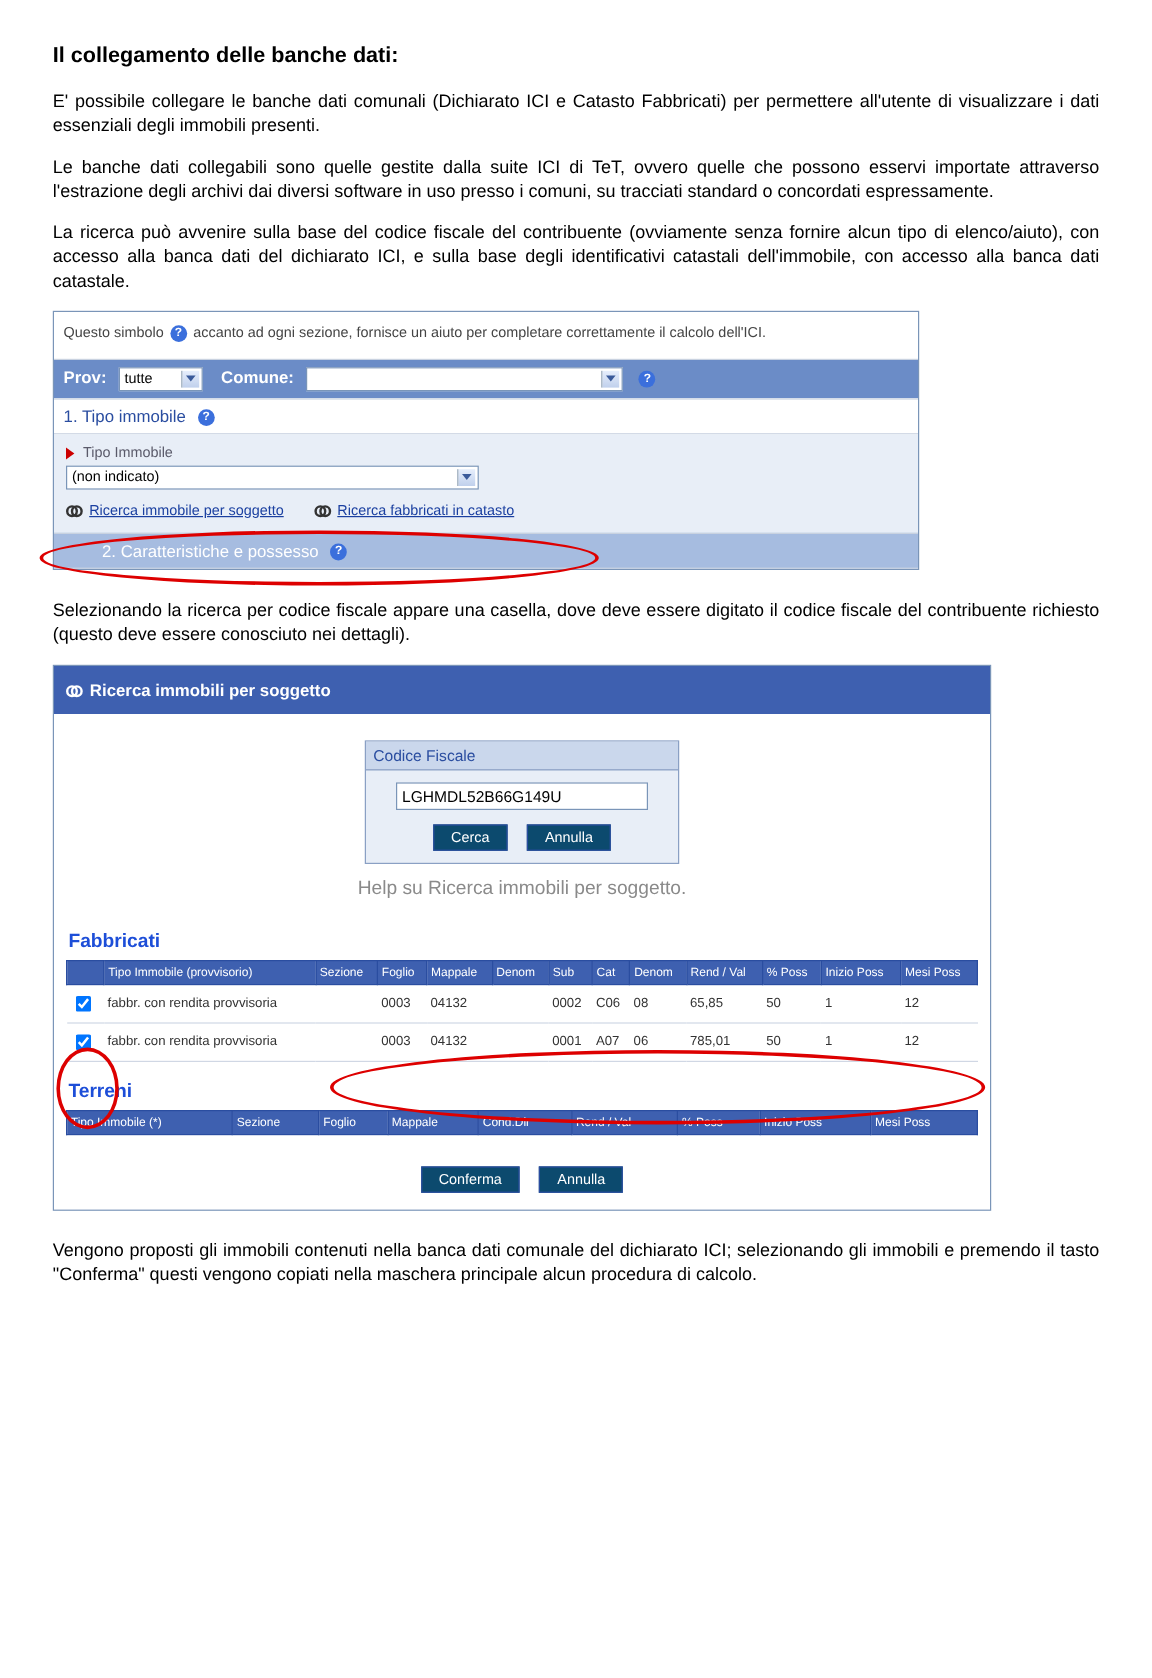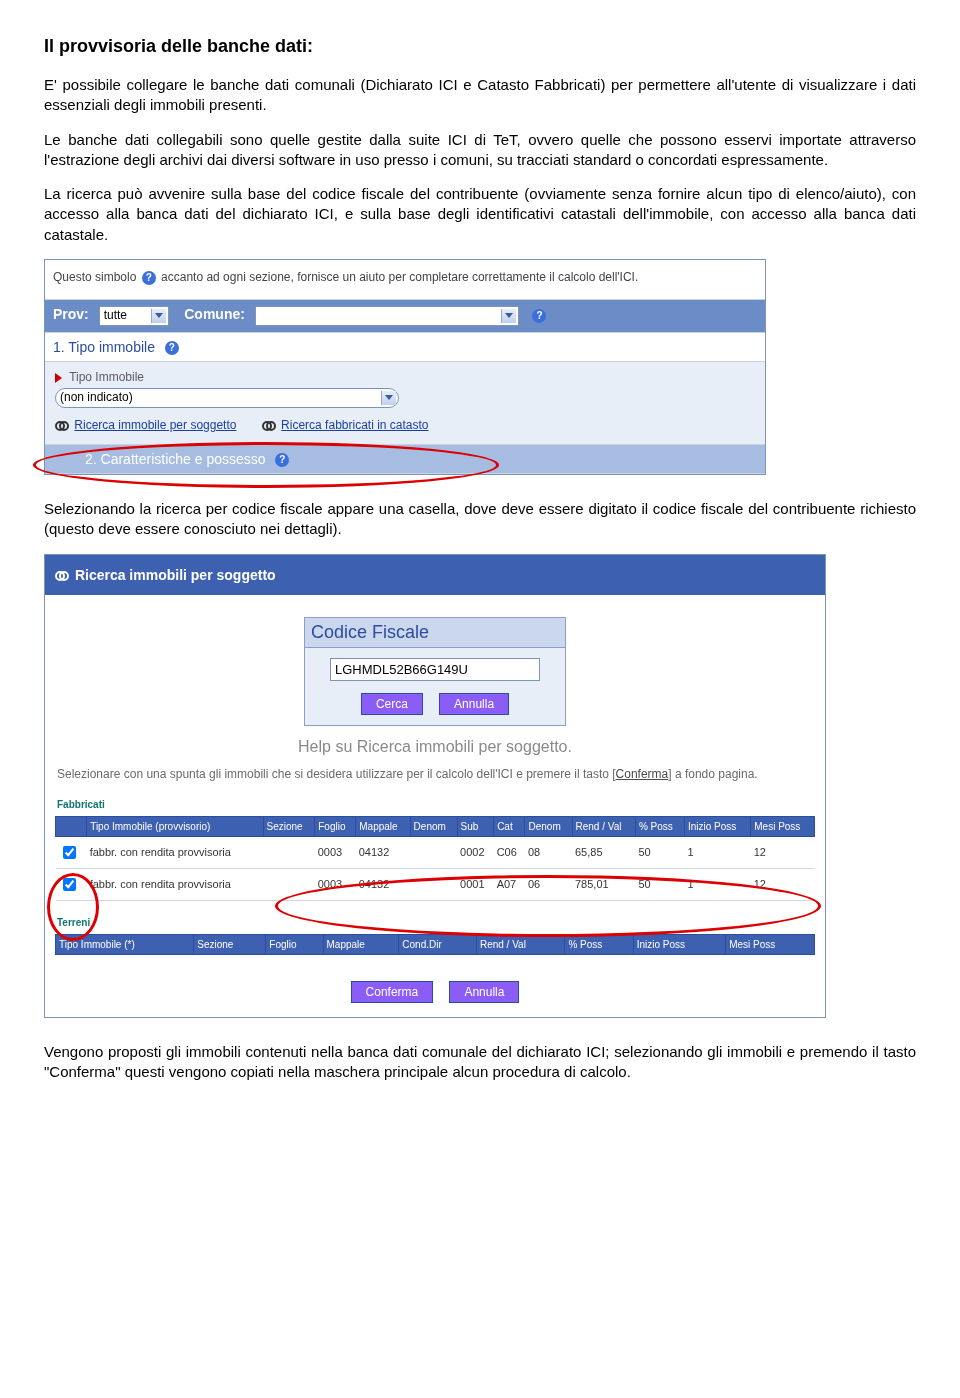--- a/index.html
+++ b/index.html
@@ -106,21 +106,21 @@
   }
   .red-caret {
     display: inline-block;
     width: 0; height: 0;
     border-top: 5px solid transparent;
     border-bottom: 5px solid transparent;
     border-left: 7px solid #c00;
     margin-right: 4px;
     vertical-align: middle;
   }
-  .wide-select { width: 320px; border-radius: 10px; }
+  .wide-select { width: 320px; }
   .links-row {
     margin-top: 10px;
     font-size: 12px;
   }
   .links-row a {
     color: #1a3fa0;
     text-decoration: underline;
     margin-right: 22px;
   }
   .binoc {
@@ -161,36 +161,36 @@
     width: 260px;
     margin: 22px auto 10px auto;
     border: 1px solid #8aa0c4;
     background: #e8eef7;
     text-align: center;
     padding-bottom: 10px;
   }
   .searchbox .sb-title {
     background: #cad7ec;
     color: #2a4da0;
-    font-size: 18px;
+    font-size: 13px;
     padding: 4px 6px;
     border-bottom: 1px solid #8aa0c4;
     text-align: left;
   }
   .searchbox input[type="text"] {
     width: 200px;
     margin: 10px auto 6px auto;
     display: block;
     font-size: 13px;
     padding: 3px 4px;
     border: 1px solid #7a95b8;
   }
   .btn {
     display: inline-block;
-    background: #8b5cf6;
+    background: #0c4a6e;
     color: #fff;
     font-size: 12px;
     padding: 3px 14px;
     border: 1px solid #2a4da0;
     margin: 6px 6px 0 6px;
     cursor: pointer;
   }
   .help-line {
     text-align: center;
     color: #8a8a8a;
@@ -198,22 +198,22 @@
     margin: 12px 0 10px 0;
   }
   .instr {
     font-size: 12px;
     color: #6a6a6a;
     padding: 0 12px;
     line-height: 1.4;
   }
   .instr .ul { text-decoration: underline; color: #4a4a4a; }
   .sect-label {
-    font-size: 10px;
-    color: #0f766e;
+    font-size: 16px;
+    color: #1d4ed8;
     font-weight: bold;
     padding: 16px 12px 6px 12px;
   }
   table.data {
     width: calc(100% - 20px);
     margin: 0 10px;
     border-collapse: collapse;
     font-size: 11px;
   }
   table.data th {
@@ -234,21 +234,21 @@
     width: 13px; height: 13px;
   }
   .btnrow {
     text-align: center;
     padding: 20px 0 14px 0;
   }
 </style>
 </head>
 <body>
 
-<h2 class="doc-title">Il provvisoria delle banche dati:</h2>
+<h2 class="doc-title">Il collegamento delle banche dati:</h2>
 
 <p class="doc-para">E' possibile collegare le banche dati comunali (Dichiarato ICI e Catasto Fabbricati) per permettere all'utente di visualizzare i dati essenziali degli immobili presenti.</p>
 <p class="doc-para">Le banche dati collegabili sono quelle gestite dalla suite ICI di TeT, ovvero quelle che possono esservi importate attraverso l'estrazione degli archivi dai diversi software in uso presso i comuni, su tracciati standard o concordati espressamente.</p>
 <p class="doc-para">La ricerca può avvenire sulla base del codice fiscale del contribuente (ovviamente senza fornire alcun tipo di elenco/aiuto), con accesso alla banca dati del dichiarato ICI, e sulla base degli identificativi catastali dell'immobile, con accesso alla banca dati catastale.</p>
 
 <div class="shot shot1">
   <div class="info-row">
     <span>Questo simbolo</span>
     <span class="help-icon">?</span>
     <span>accanto ad ogni sezione, fornisce un aiuto per completare correttamente il calcolo dell'ICI.</span>
@@ -304,23 +304,20 @@
 
   <div class="searchbox">
     <div class="sb-title">Codice Fiscale</div>
     <input type="text" value="LGHMDL52B66G149U" style="">
     <span class="btn">Cerca</span>
     <span class="btn">Annulla</span>
   </div>
 
   <div class="help-line">Help su Ricerca immobili per soggetto.</div>
 
-  <div class="instr">
-    <span>Selezionare con una spunta gli immobili che si desidera utilizzare per il calcolo dell'ICI e premere il tasto [</span><span class="ul">Conferma</span><span>] a fondo pagina.</span>
-  </div>
 
   <div class="sect-label">Fabbricati</div>
 
   <table class="data">
     <thead>
       <tr>
         <th></th>
         <th>Tipo Immobile (provvisorio)</th>
         <th>Sezione</th>
         <th>Foglio</th>

